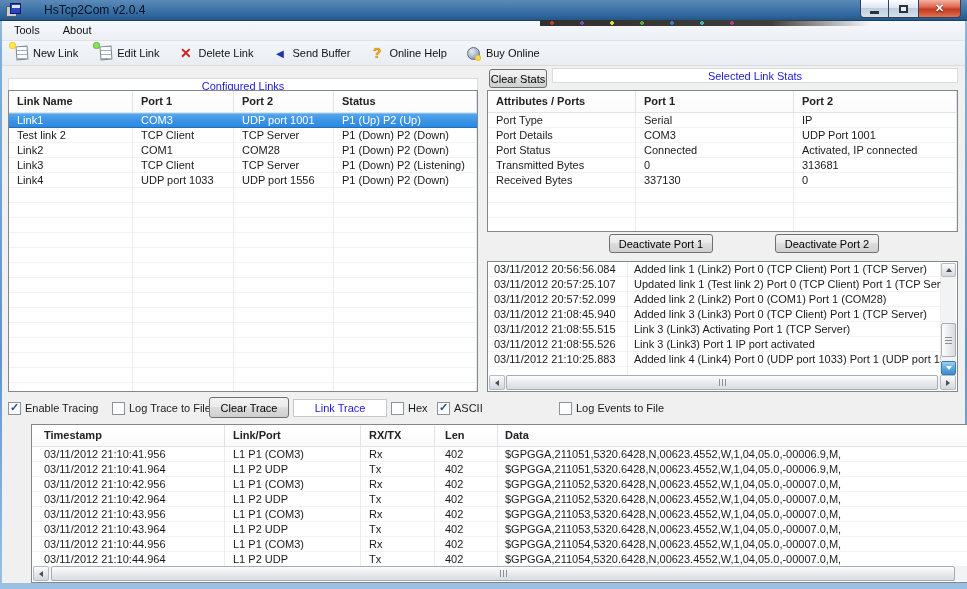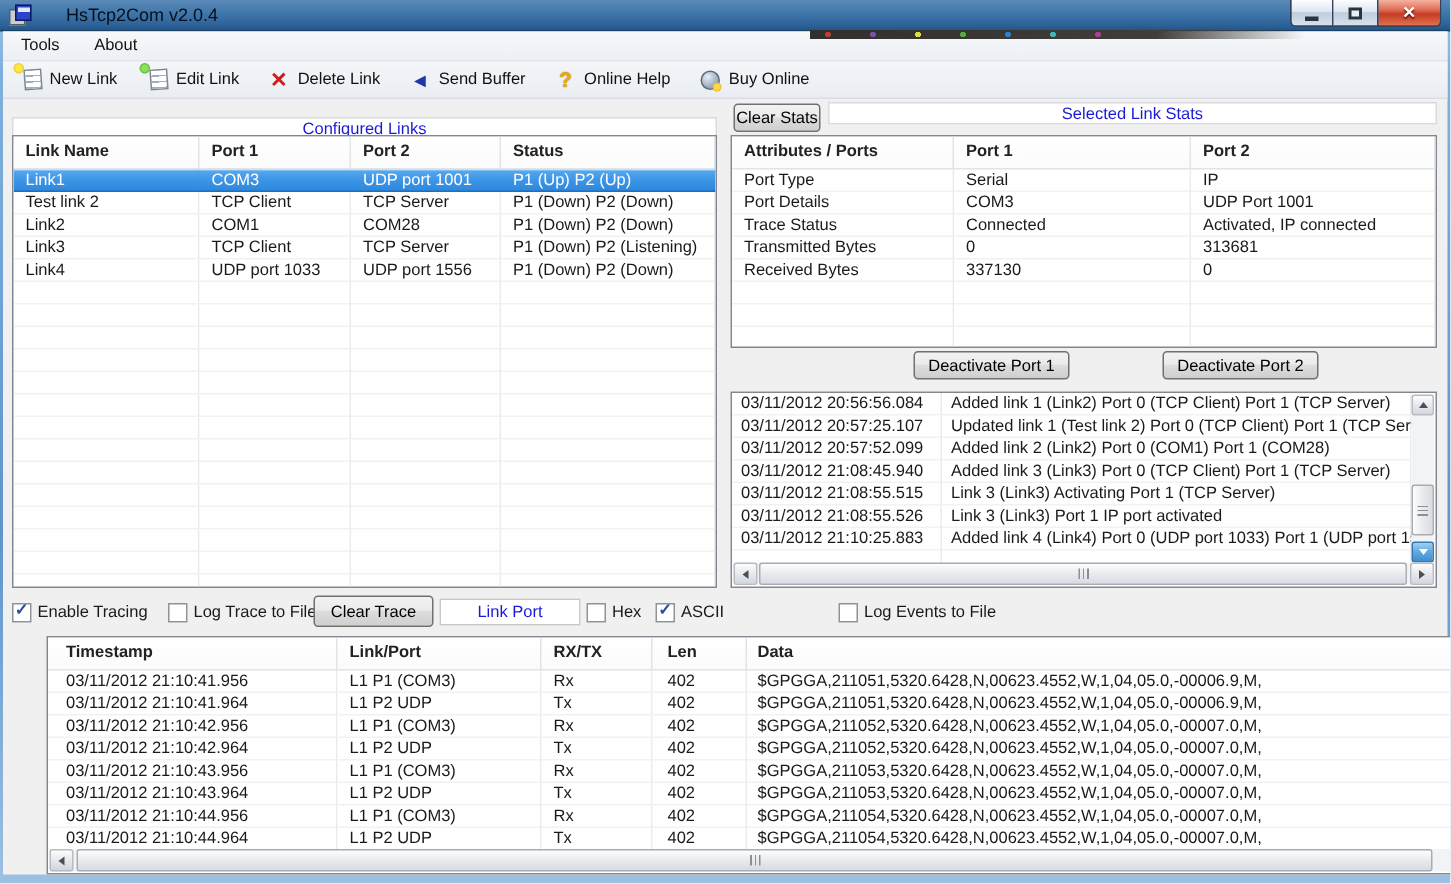--- a/index.html
+++ b/index.html
@@ -342,21 +342,21 @@
           <div class="lv-cell c0">Port Type</div>
           <div class="lv-cell c1">Serial</div>
           <div class="lv-cell c2">IP</div>
         </div>
         <div class="lv-row">
           <div class="lv-cell c0">Port Details</div>
           <div class="lv-cell c1">COM3</div>
           <div class="lv-cell c2">UDP Port 1001</div>
         </div>
         <div class="lv-row">
-          <div class="lv-cell c0">Trace Status</div>
+          <div class="lv-cell c0">Port Status</div>
           <div class="lv-cell c1">Connected</div>
           <div class="lv-cell c2">Activated, IP connected</div>
         </div>
         <div class="lv-row">
           <div class="lv-cell c0">Transmitted Bytes</div>
           <div class="lv-cell c1">0</div>
           <div class="lv-cell c2">313681</div>
         </div>
         <div class="lv-row">
           <div class="lv-cell c0">Received Bytes</div>
@@ -445,21 +445,21 @@
   <div class="cb-group" style="left:8px;top:401px;">
     <span class="cb checked"></span>
     <span>Enable Tracing</span>
   </div>
   <div class="cb-group" style="left:112px;top:401px;">
     <span class="cb"></span>
     <span>Log Trace to File</span>
   </div>
   <div class="btn btn-clear-trace">Clear Trace</div>
   <div class="trace-title-box">
-    <span>Link Port</span>
+    <span>Link Trace</span>
   </div>
   <div class="cb-group" style="left:391px;top:401px;">
     <span class="cb"></span>
     <span>Hex</span>
   </div>
   <div class="cb-group" style="left:437px;top:401px;">
     <span class="cb checked"></span>
     <span>ASCII</span>
   </div>
   <div class="cb-group" style="left:559px;top:401px;">

